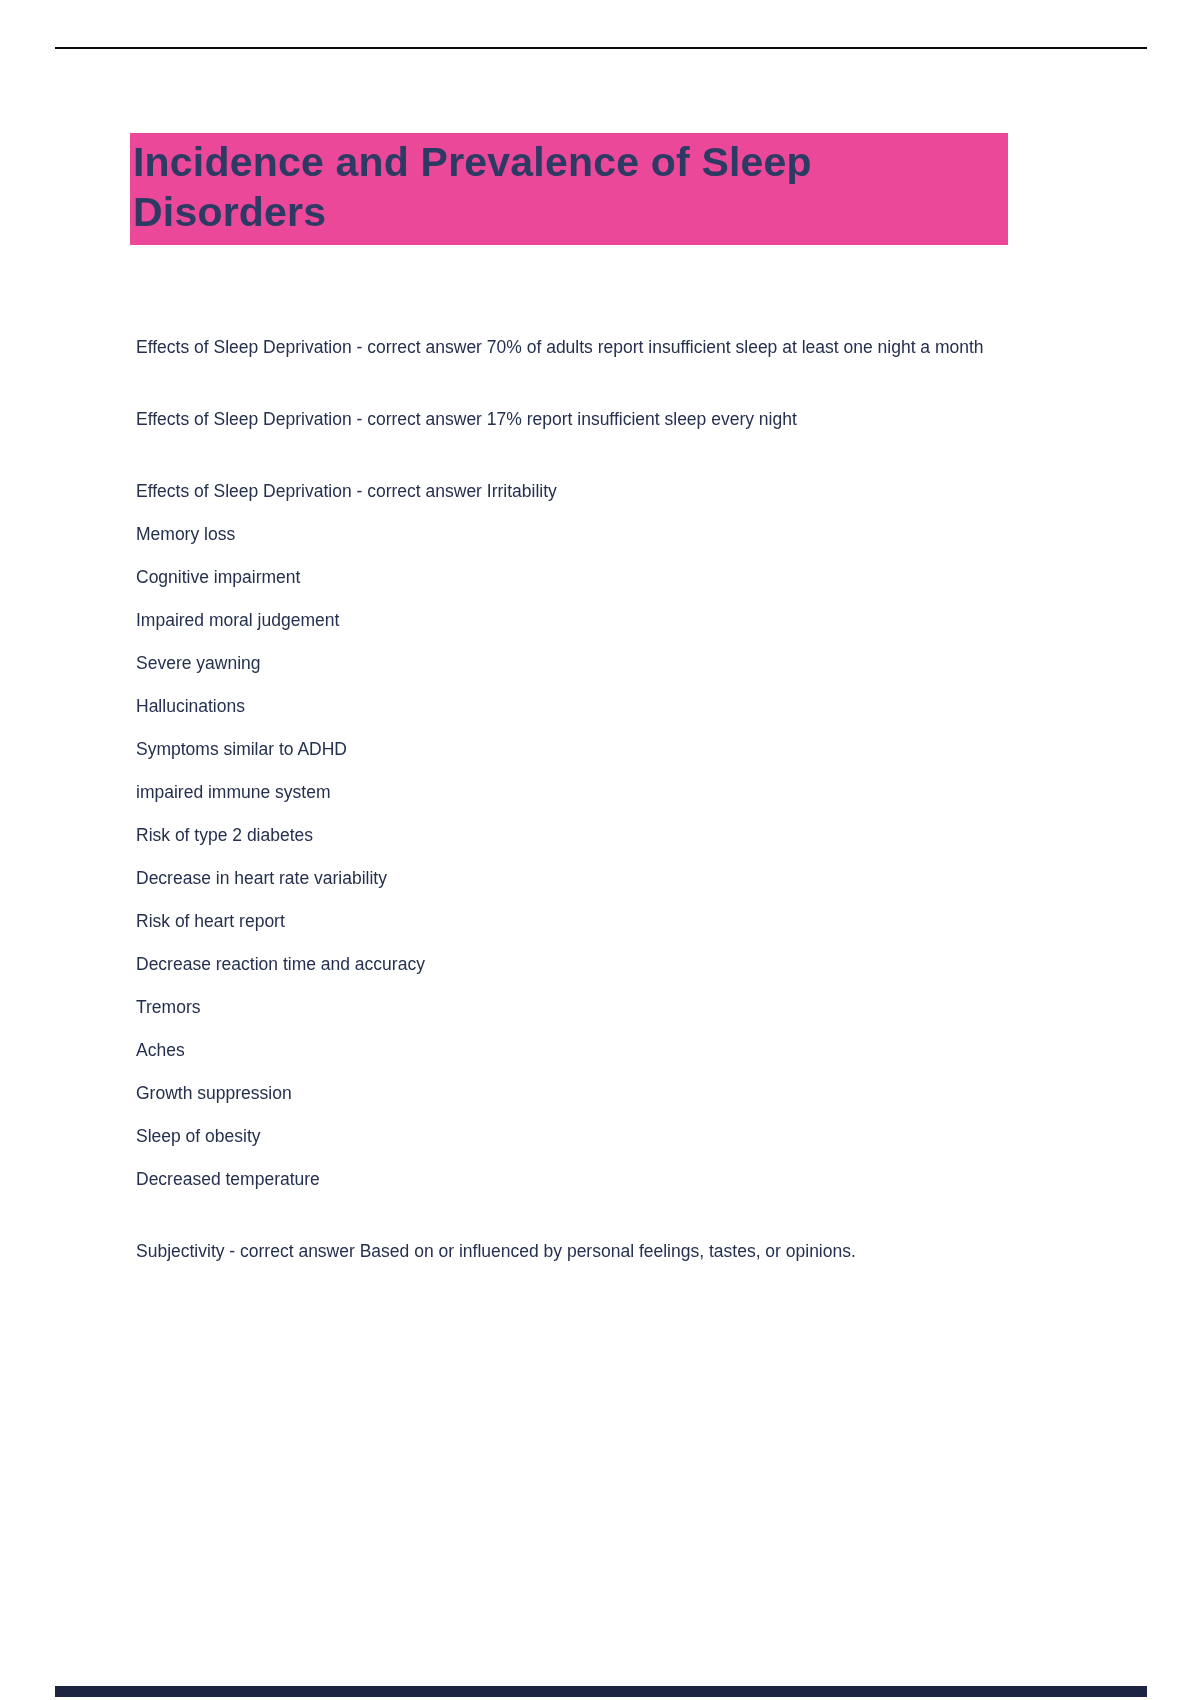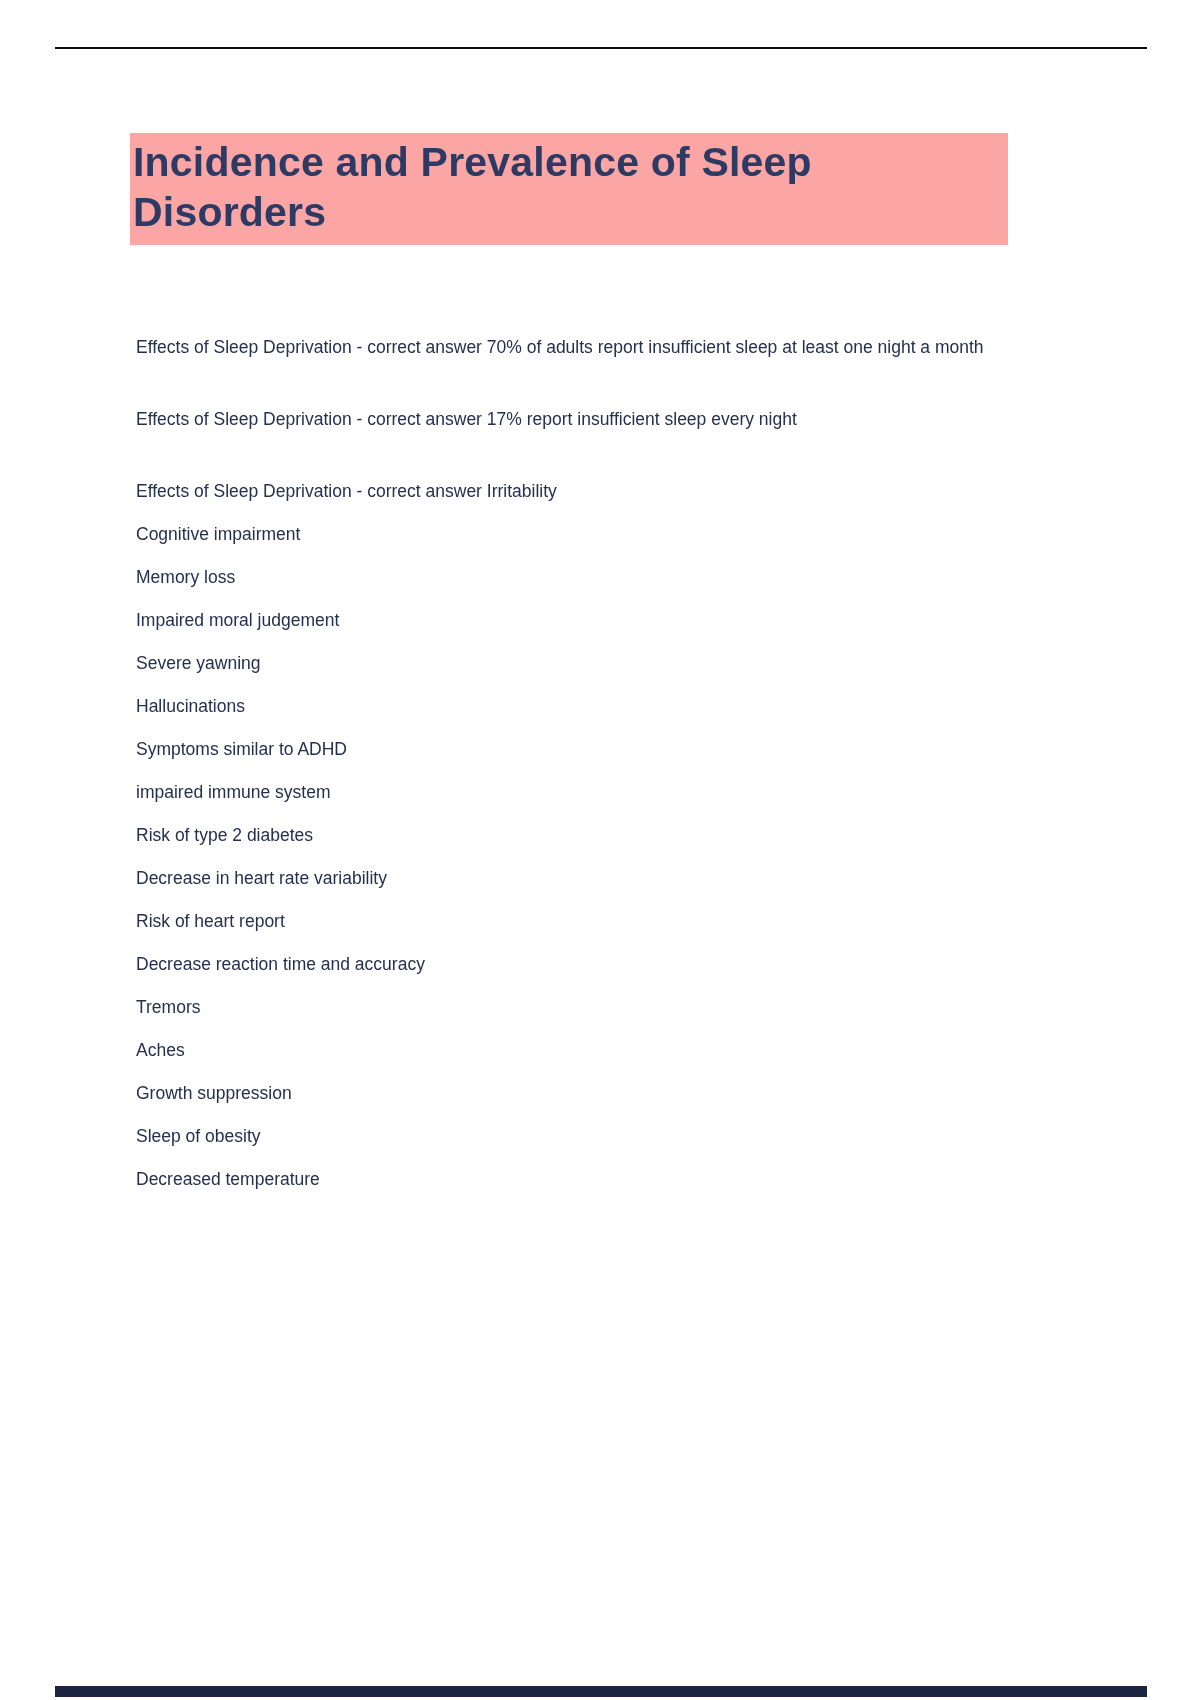--- a/index.html
+++ b/index.html
@@ -29,21 +29,21 @@
     left: 55px;
     width: 1092px;
     height: 11px;
     background: #1c2442;
   }
   .title-wrap {
     position: absolute;
     left: 130px;
     top: 133px;
     width: 875px;
-    background: #fca5a5;
+    background: #ec4899;
     padding: 4px 0 8px 3px;
   }
   .title-wrap h1 {
     margin: 0;
     font-size: 41px;
     line-height: 50px;
     font-weight: 700;
     color: #2d3a63;
     letter-spacing: 0.2px;
   }
@@ -71,33 +71,34 @@
   <div class="top-rule"></div>
 
   <div class="title-wrap">
     <h1>Incidence and Prevalence of Sleep Disorders</h1>
   </div>
 
   <div class="body-text">
     <p>Effects of Sleep Deprivation - correct answer 70% of adults report insufficient sleep at least one night a month</p>
     <p class="sp">Effects of Sleep Deprivation - correct answer 17% report insufficient sleep every night</p>
     <p class="sp">Effects of Sleep Deprivation - correct answer Irritability</p>
+    <p>Memory loss</p>
     <p>Cognitive impairment</p>
-    <p>Memory loss</p>
     <p>Impaired moral judgement</p>
     <p>Severe yawning</p>
     <p>Hallucinations</p>
     <p>Symptoms similar to ADHD</p>
     <p>impaired immune system</p>
     <p>Risk of type 2 diabetes</p>
     <p>Decrease in heart rate variability</p>
     <p>Risk of heart report</p>
     <p>Decrease reaction time and accuracy</p>
     <p>Tremors</p>
     <p>Aches</p>
     <p>Growth suppression</p>
     <p>Sleep of obesity</p>
     <p>Decreased temperature</p>
+    <p class="sp">Subjectivity - correct answer Based on or influenced by personal feelings, tastes, or opinions.</p>
   </div>
 
   <div class="footer-bar"></div>
 
 </div>
 
 </body></html>

